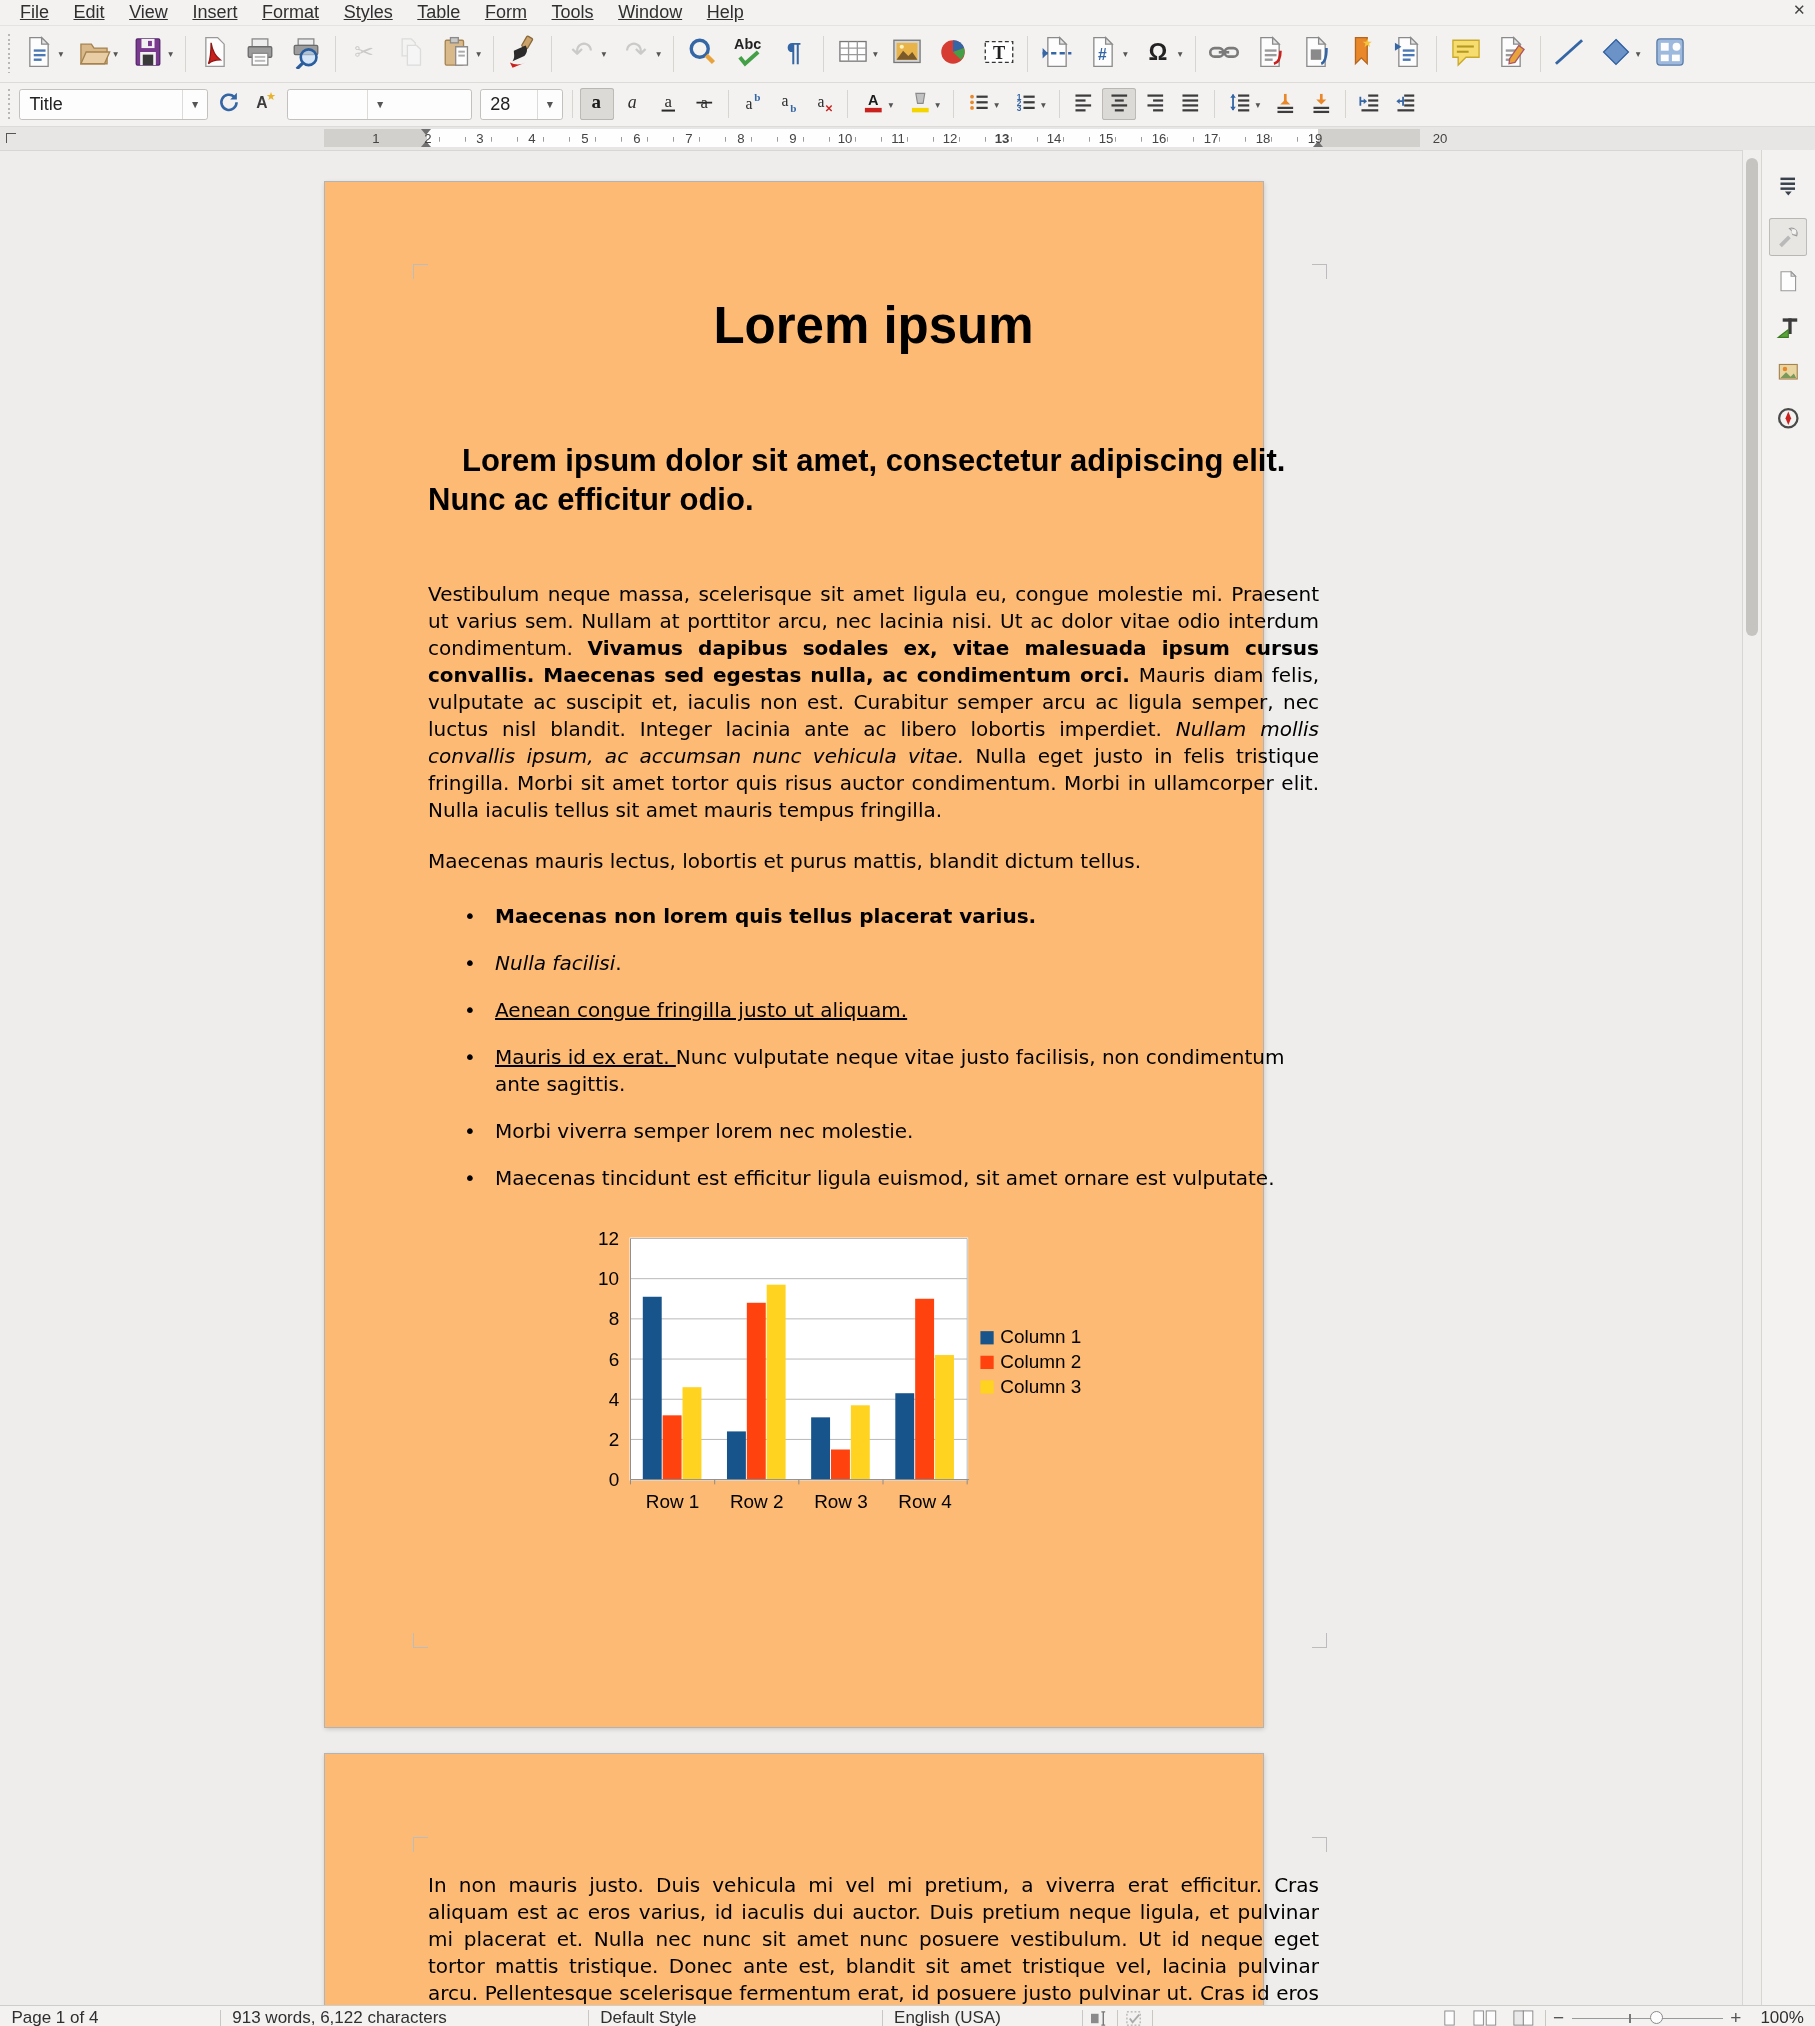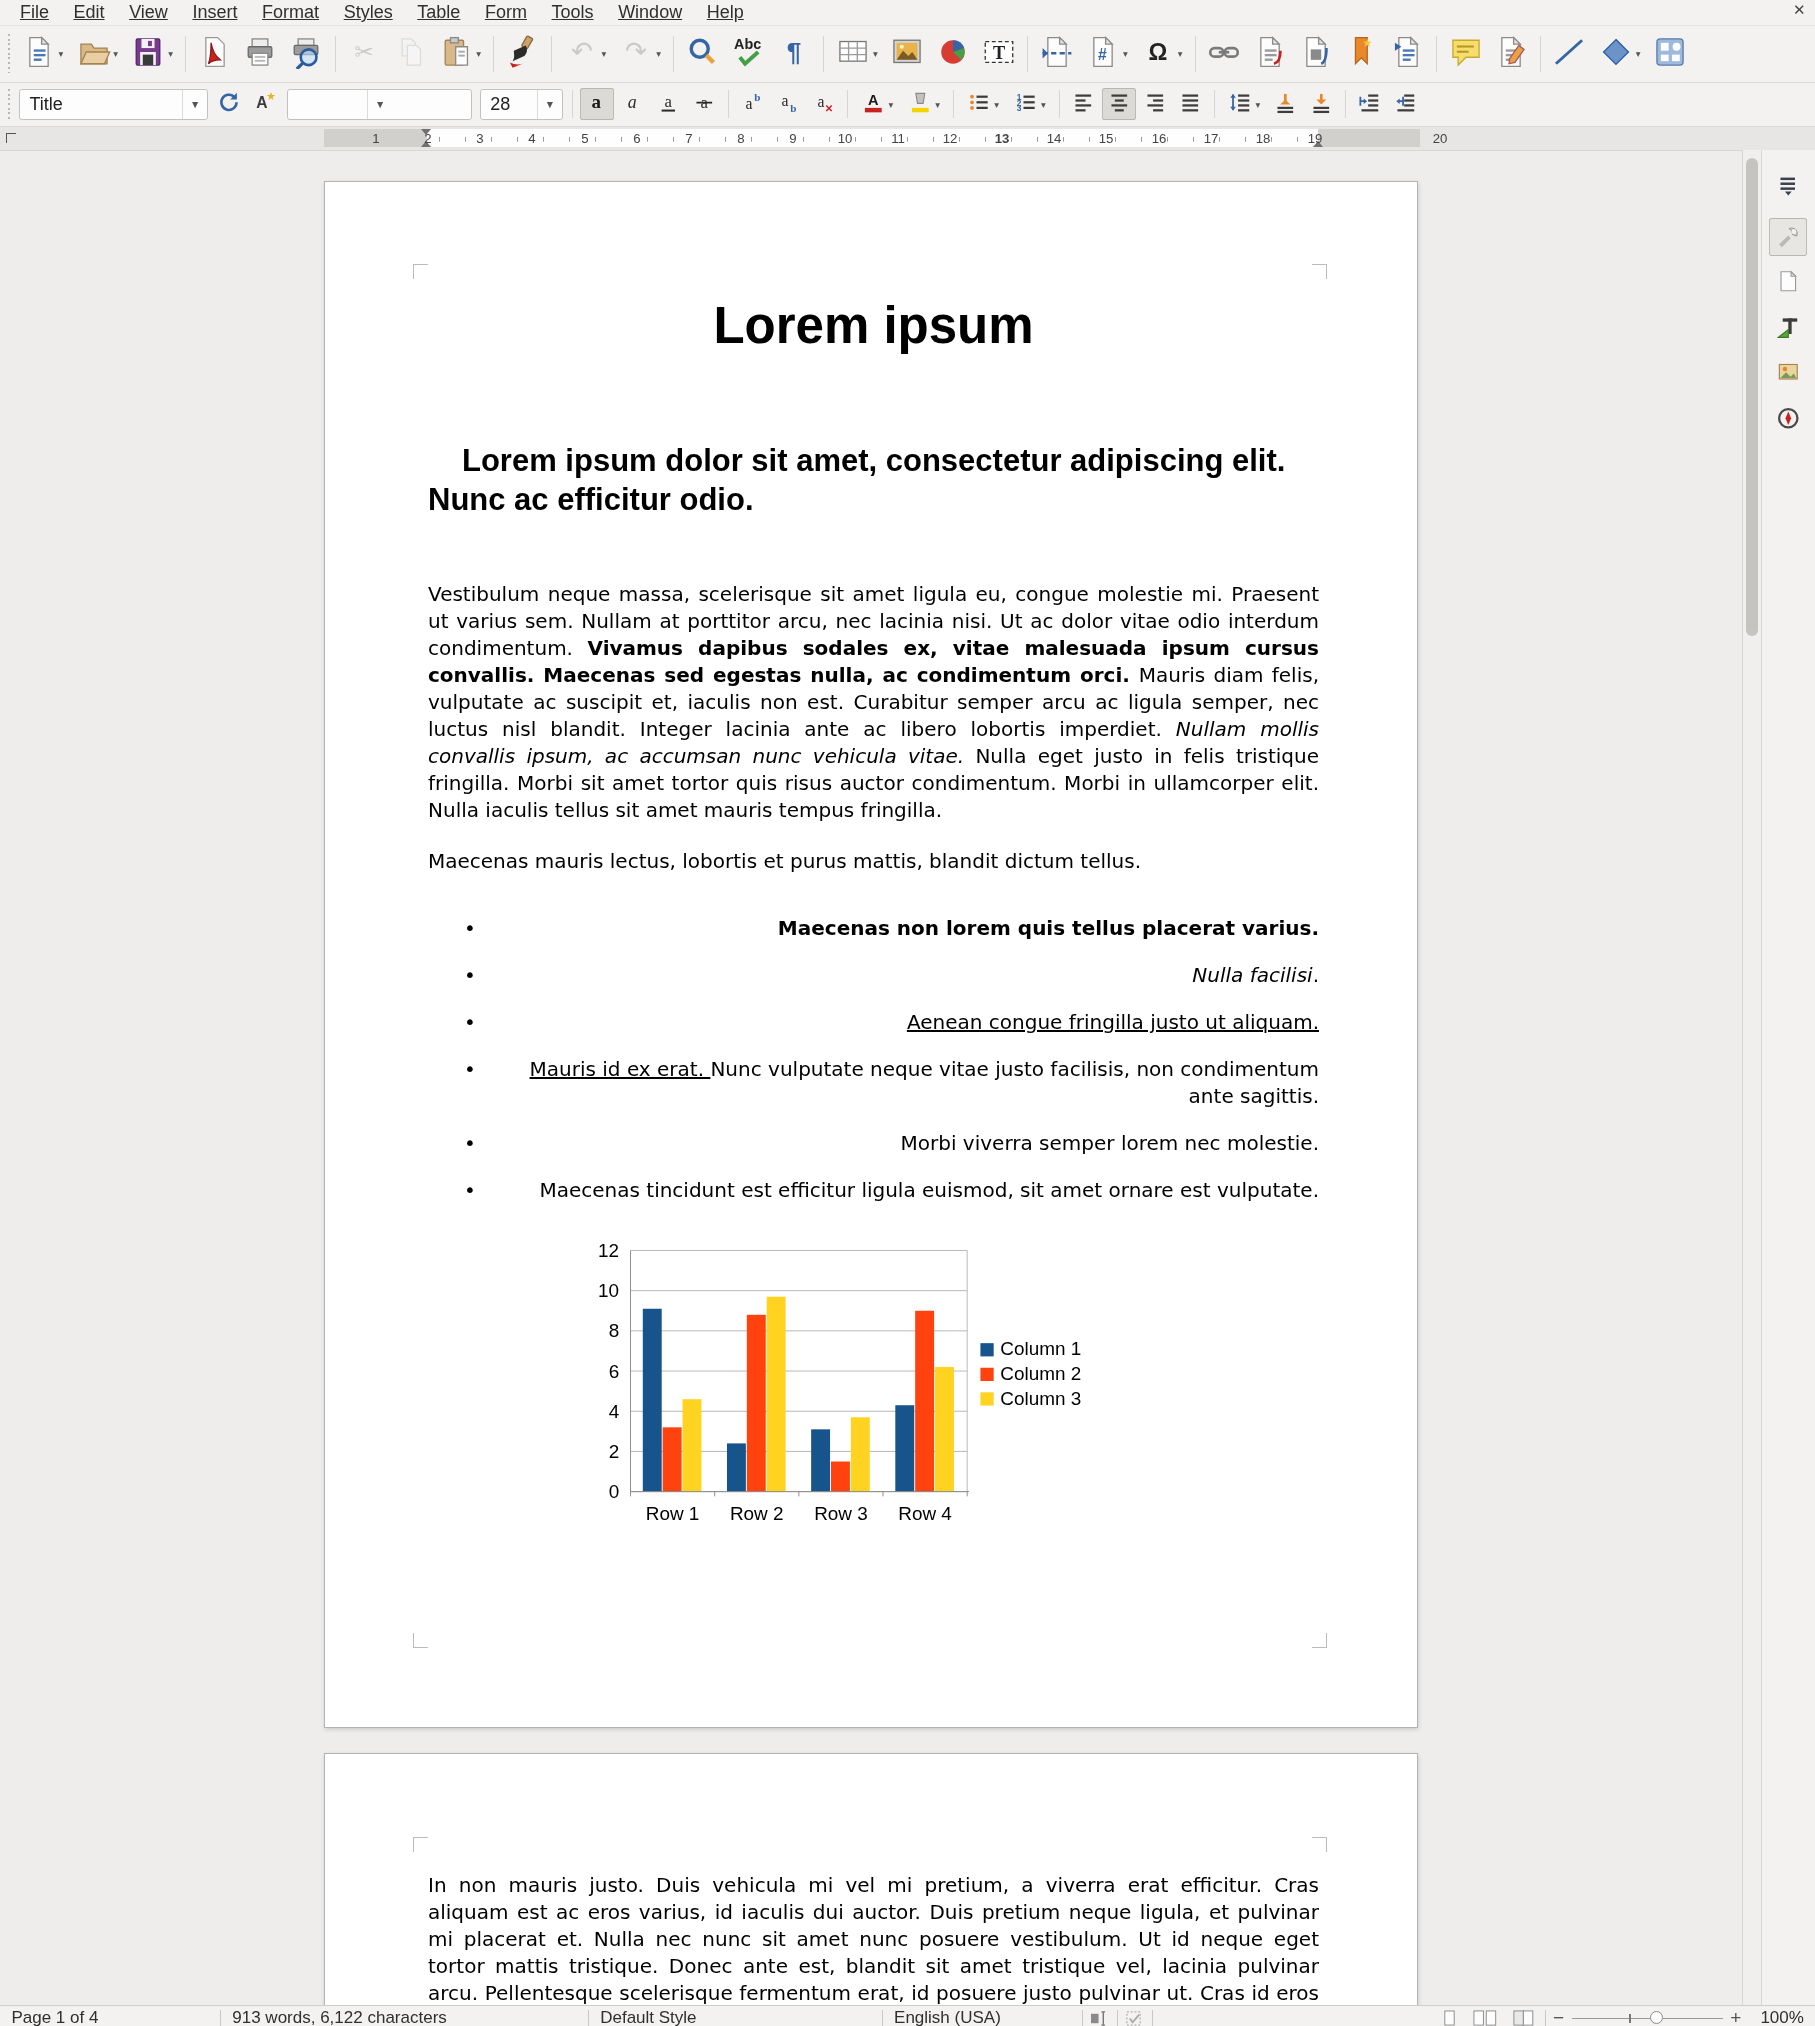--- a/index.html
+++ b/index.html
@@ -42,39 +42,39 @@
   .ruler .rnum { position:absolute; top:4.7px; font-size:13.2px; color:#444; transform:translateX(-50%); }
   .tabsel { position:absolute; left:5.7px; top:6.6px; width:10.4px; height:9.5px; border-left:1.9px solid #555; border-top:1.9px solid #555; }
   .rmark { position:absolute; width:0; height:0; }
   .rmark.tl { left:421px; top:2.8px; border-left:5.7px solid transparent; border-right:5.7px solid transparent; border-top:6.6px solid #707070; }
   .rmark.bl { left:421px; bottom:2.8px; border-left:5.7px solid transparent; border-right:5.7px solid transparent; border-bottom:6.6px solid #707070; }
   .rmark.br { left:1313px; bottom:2.8px; border-left:5.7px solid transparent; border-right:5.7px solid transparent; border-bottom:6.6px solid #707070; }
 
   
   .main { position:relative; height:1855px; display:flex; }
   .canvas { position:relative; width:1742px; height:100%; background:#eeedec; overflow:hidden; border-top:0.9px solid #d8d6d3; }
-  .page { position:absolute; left:324px; width:1094px; background:#ffffff; border:0.9px solid #b3b3b3; box-shadow:0.9px 1.9px 4.7px rgba(0,0,0,.18); }
+  .page { position:absolute; left:324px; width:940px; background:#fdba74; border:0.9px solid #b3b3b3; box-shadow:0.9px 1.9px 4.7px rgba(0,0,0,.18); }
   .page1 { top:30px; height:1547px; }
   .page2 { top:1602px; height:530px; }
   .pcontent { position:absolute; left:103px; width:891px; top:0; }
   .cmark { position:absolute; width:15px; height:15px; }
   .cmark.tl { border-left:0.9px solid #bcbcbc; border-top:0.9px solid #bcbcbc; }
   .cmark.tr { border-right:0.9px solid #bcbcbc; border-top:0.9px solid #bcbcbc; }
   .cmark.bl { border-left:0.9px solid #bcbcbc; border-bottom:0.9px solid #bcbcbc; }
   .cmark.br { border-right:0.9px solid #bcbcbc; border-bottom:0.9px solid #bcbcbc; }
 
   .doc-title { margin-top:115px; text-align:center; font-size:51px; line-height:57px; font-weight:bold; color:#000; font-family:"Liberation Sans",sans-serif; }
   .doc-heading { margin-top:87px; font-size:31px; line-height:39px; font-weight:bold; color:#000; text-indent:34px; font-family:"Liberation Sans",sans-serif; }
   .doc-body { font-family:"DejaVu Sans",sans-serif; font-size:20px; line-height:27px; color:#000; text-align:justify; }
   .para1 { margin-top:62px; }
   .para2 { margin-top:24px; text-align:left; }
   .seg-bold { font-weight:bold; }
   .seg-italic { font-style:italic; }
   .seg-underline { text-decoration:underline; }
-  ul.doc-bullets { margin-top:40px; list-style:none;text-align:right; }
+  ul.doc-bullets { margin-top:28px; list-style:none; }
   ul.doc-bullets li { position:relative; padding-left:67px; margin-bottom:20px; font-family:"DejaVu Sans",sans-serif; font-size:20px; line-height:27px; color:#000; }
   ul.doc-bullets li::before { content:"\2022"; position:absolute; left:36px; top:0; }
   .chart-wrap { margin-top:33px; margin-left:159px; width:610px; height:305px; }
   .p2para { margin-top:118px; text-align:justify; }
 
   
   .vscroll { width:19px; height:100%; background:#f0efee; border-left:0.9px solid #d8d6d3; position:relative; }
   .vthumb { position:absolute; left:2.8px; width:12.3px; top:7.6px; height:478px; background:#c6c4c1; border-radius:6.6px; }
 
   

